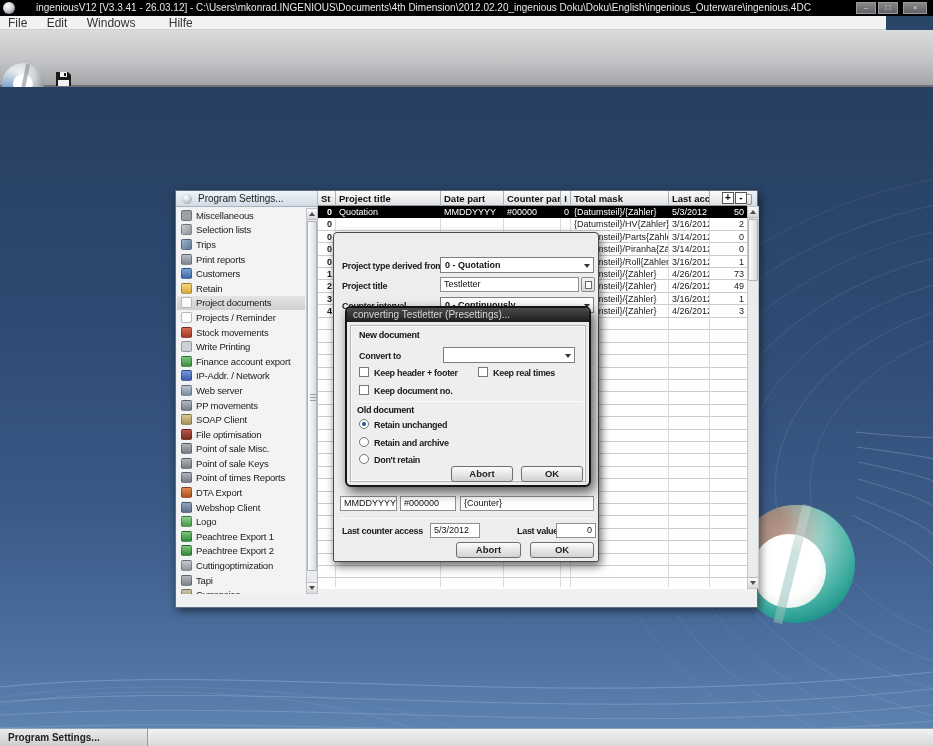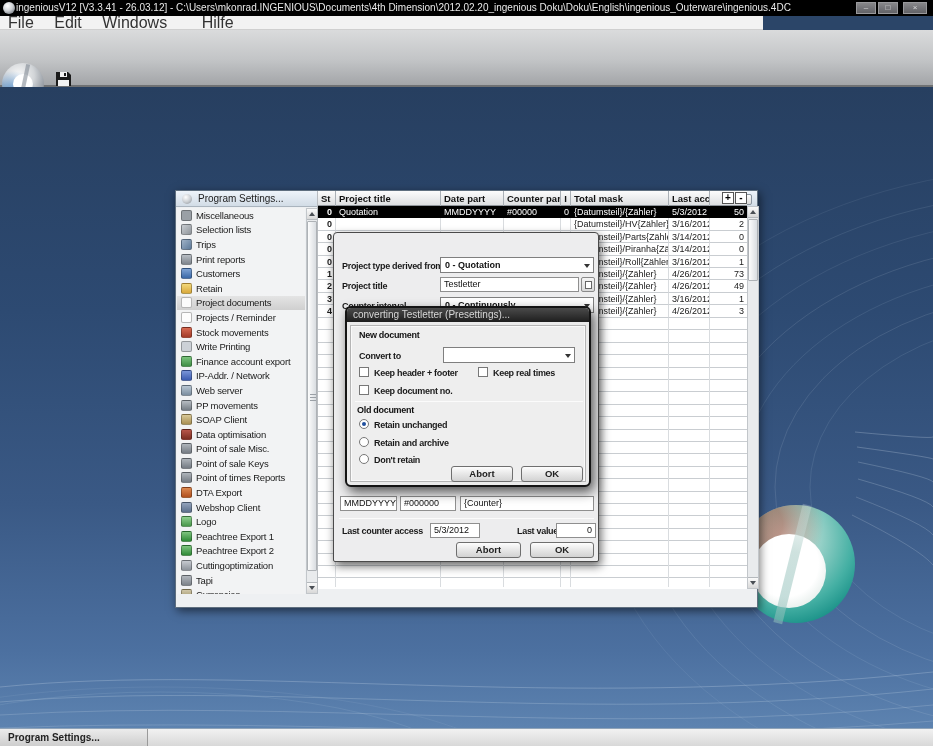--- a/index.html
+++ b/index.html
@@ -5,27 +5,27 @@
   html,body{margin:0;padding:0;background:#000;}
   #screen{position:relative;width:933px;height:746px;overflow:hidden;
     font-family:"Liberation Sans",sans-serif;background:#2b4568;}
   *{box-sizing:border-box;}
 
   
   #titlebar{position:absolute;left:0;top:0;width:933px;height:16px;background:#000;color:#e9e9e9;
     font-size:10px;line-height:16px;white-space:nowrap;overflow:hidden;}
   #app-icon{position:absolute;left:3px;top:2px;width:12px;height:12px;border-radius:50%;
     background:radial-gradient(circle at 38% 32%,#fff,#cfd2d6 45%,#8b9097 75%,#5d636b);}
-  #title-text{position:absolute;left:16px;top:0;}
+  #title-text{position:absolute;left:36px;top:0;}
   .wc{position:absolute;top:2px;width:20px;height:12px;background:linear-gradient(#87878a,#626266);
     border:1px solid #99999c;color:#ddd;font-size:8px;line-height:10px;text-align:center;}
   #btn-min{left:856px;} #btn-max{left:878px;} #btn-close{left:903px;width:24px;}
 
-  #menubar{position:absolute;left:0;top:16px;width:763px;height:14px;background:#f2f2f2;
-    border-bottom:1px solid #cfcfcf;font-size:16px;color:#333;line-height:14px;}
+  #menubar{position:absolute;left:0;top:16px;width:886px;height:14px;background:#f2f2f2;
+    border-bottom:1px solid #cfcfcf;font-size:12px;color:#333;line-height:14px;}
   .menu-item{display:inline-block;padding:0 8px;}
   .menu-item.gap{margin-left:14px;}
 
   #toolbar{position:absolute;left:0;top:30px;width:933px;height:57px;
     background:linear-gradient(180deg,#dadbdc 0%,#c2c4c6 55%,#a3a5a8 100%);
     border-bottom:2px solid #6f7173;}
   #logo{position:absolute;left:2px;top:33px;width:42px;height:42px;border-radius:50%;
     background:radial-gradient(circle at 40% 30%,#fafafa,#d2d5d8 40%,#9298a0 70%,#5f666e);}
   #logo-blue{position:absolute;left:2px;top:33px;width:42px;height:42px;border-radius:50%;
     background:radial-gradient(circle at 25% 78%,rgba(60,130,200,.55) 0 22%,transparent 55%);}
@@ -287,21 +287,21 @@
       <div class="sb-item">
           <span class="sb-ic ic13"></span>
           <span>PP movements</span>
         </div>
       <div class="sb-item">
           <span class="sb-ic ic14"></span>
           <span>SOAP Client</span>
         </div>
       <div class="sb-item">
           <span class="sb-ic ic15"></span>
-          <span>Data optimisation</span>
+          <span>File optimisation</span>
         </div>
       <div class="sb-item">
           <span class="sb-ic ic16"></span>
           <span>Point of sale Misc.</span>
         </div>
       <div class="sb-item">
           <span class="sb-ic ic17"></span>
           <span>Point of sale Keys</span>
         </div>
       <div class="sb-item">

